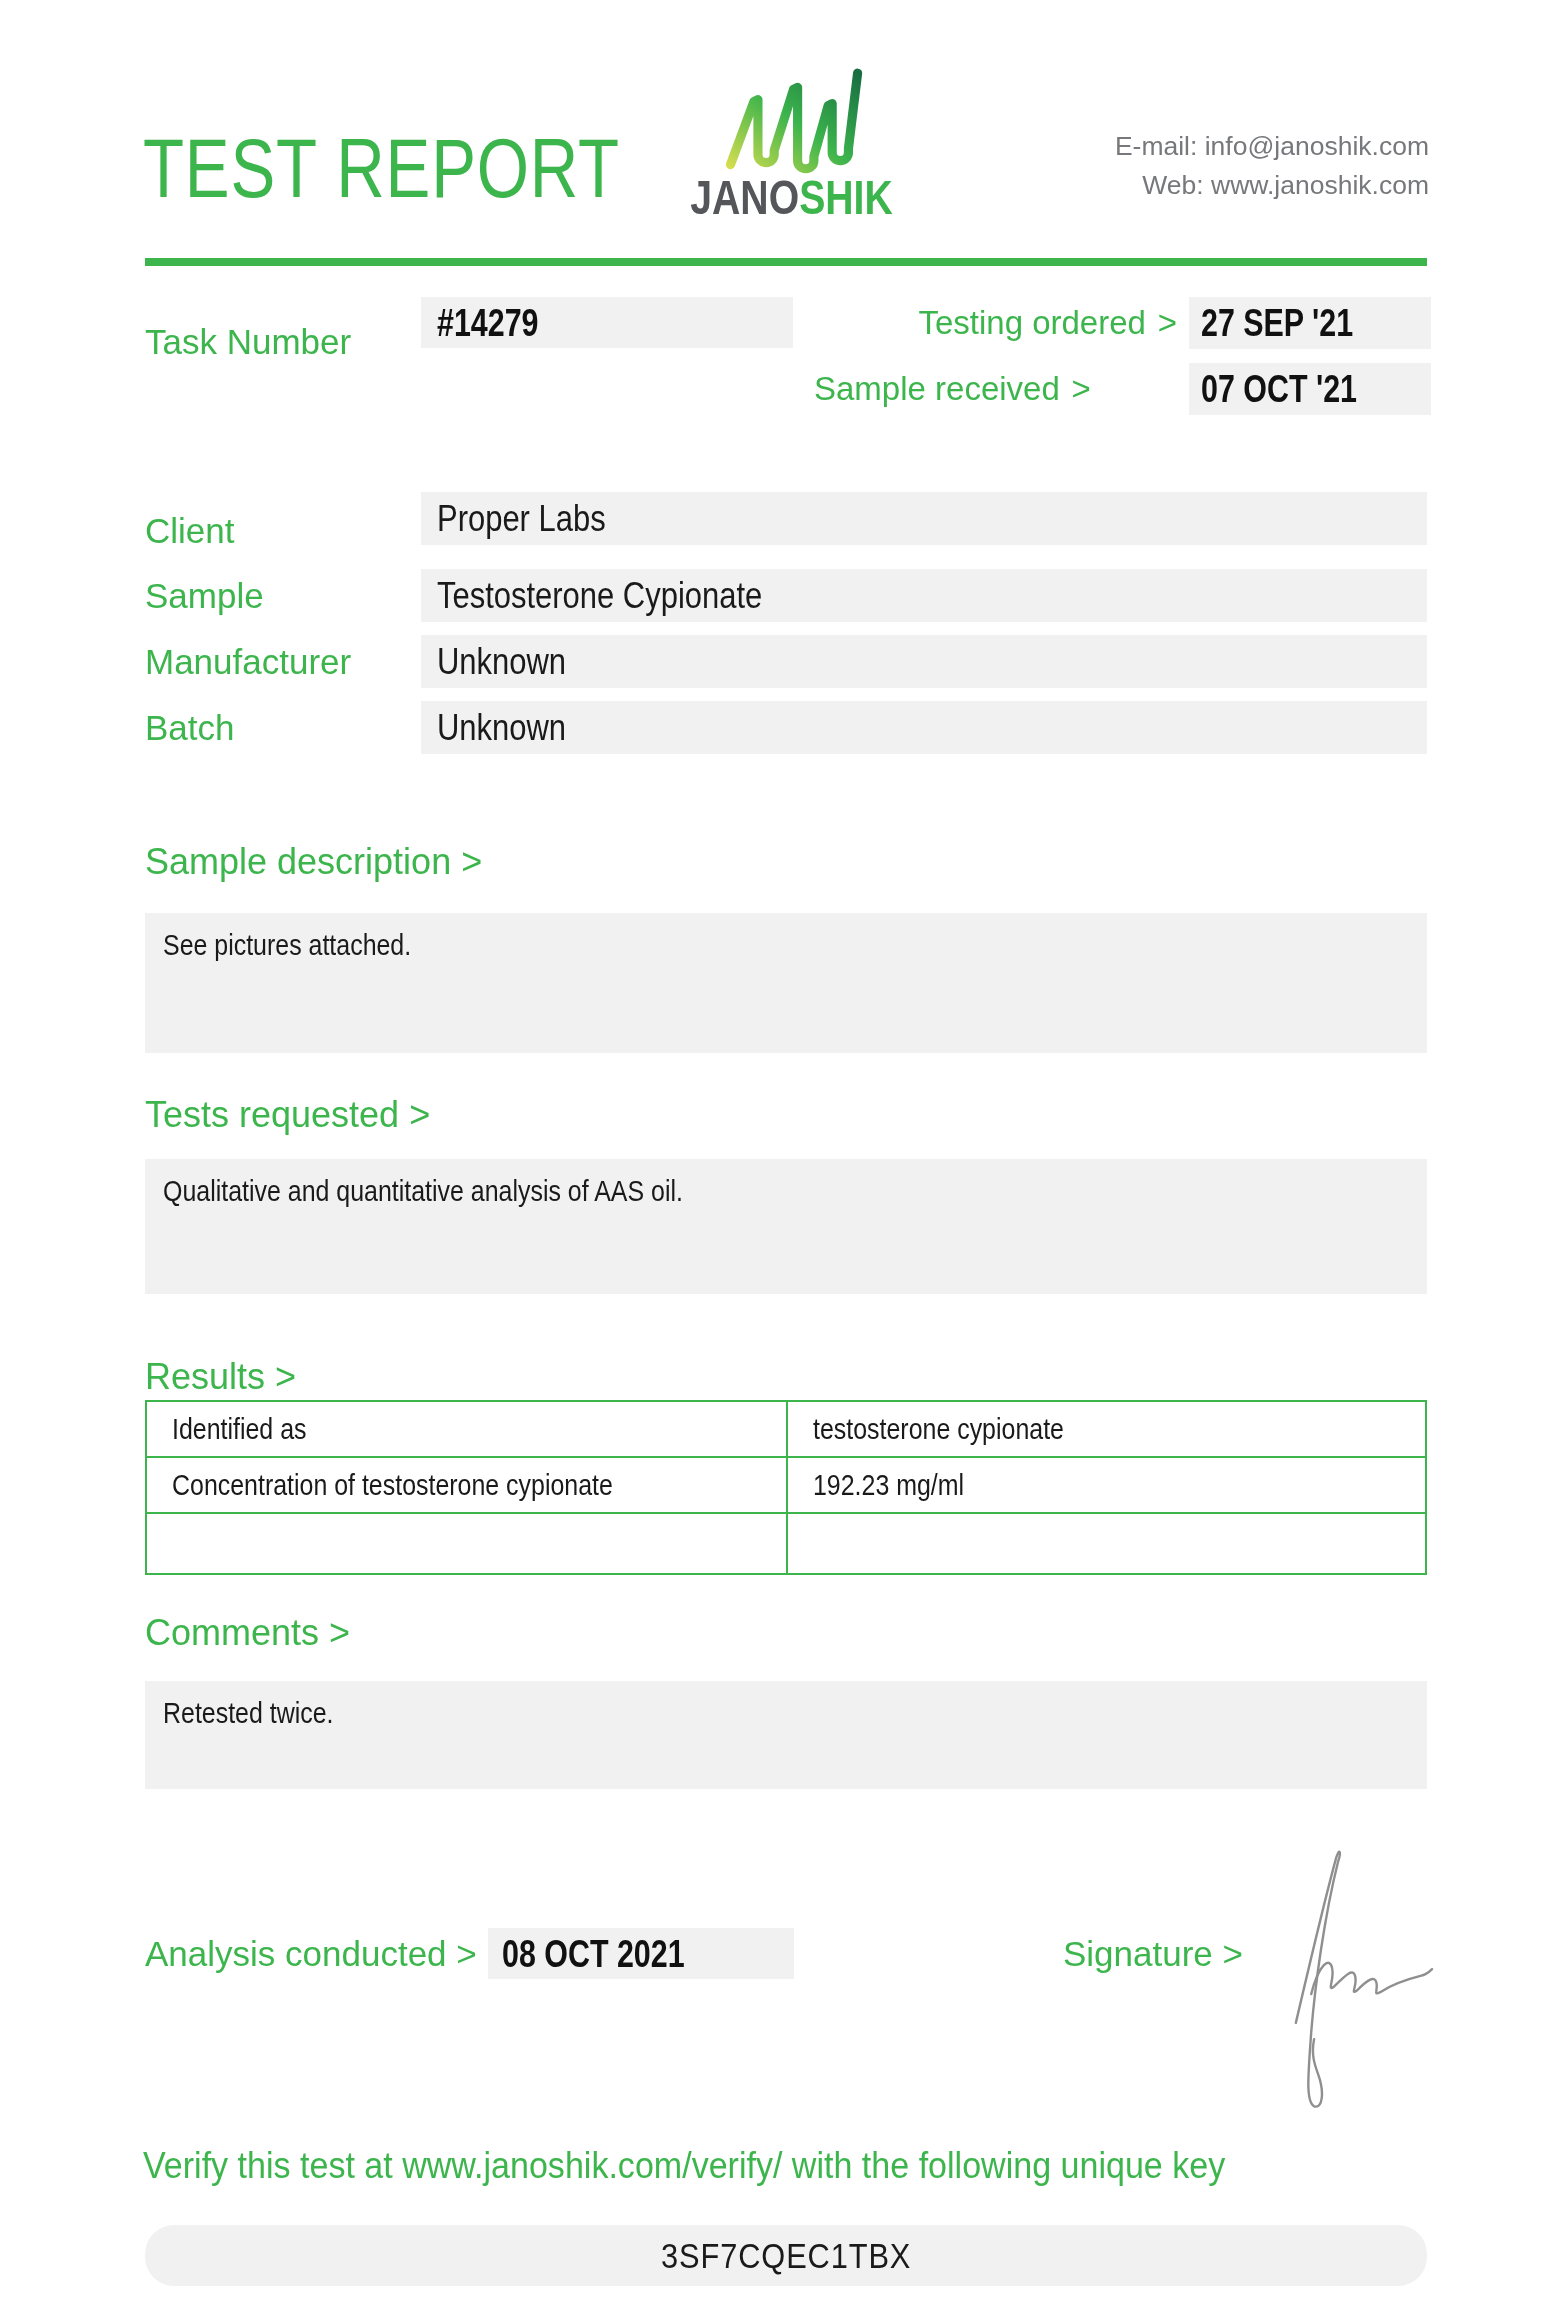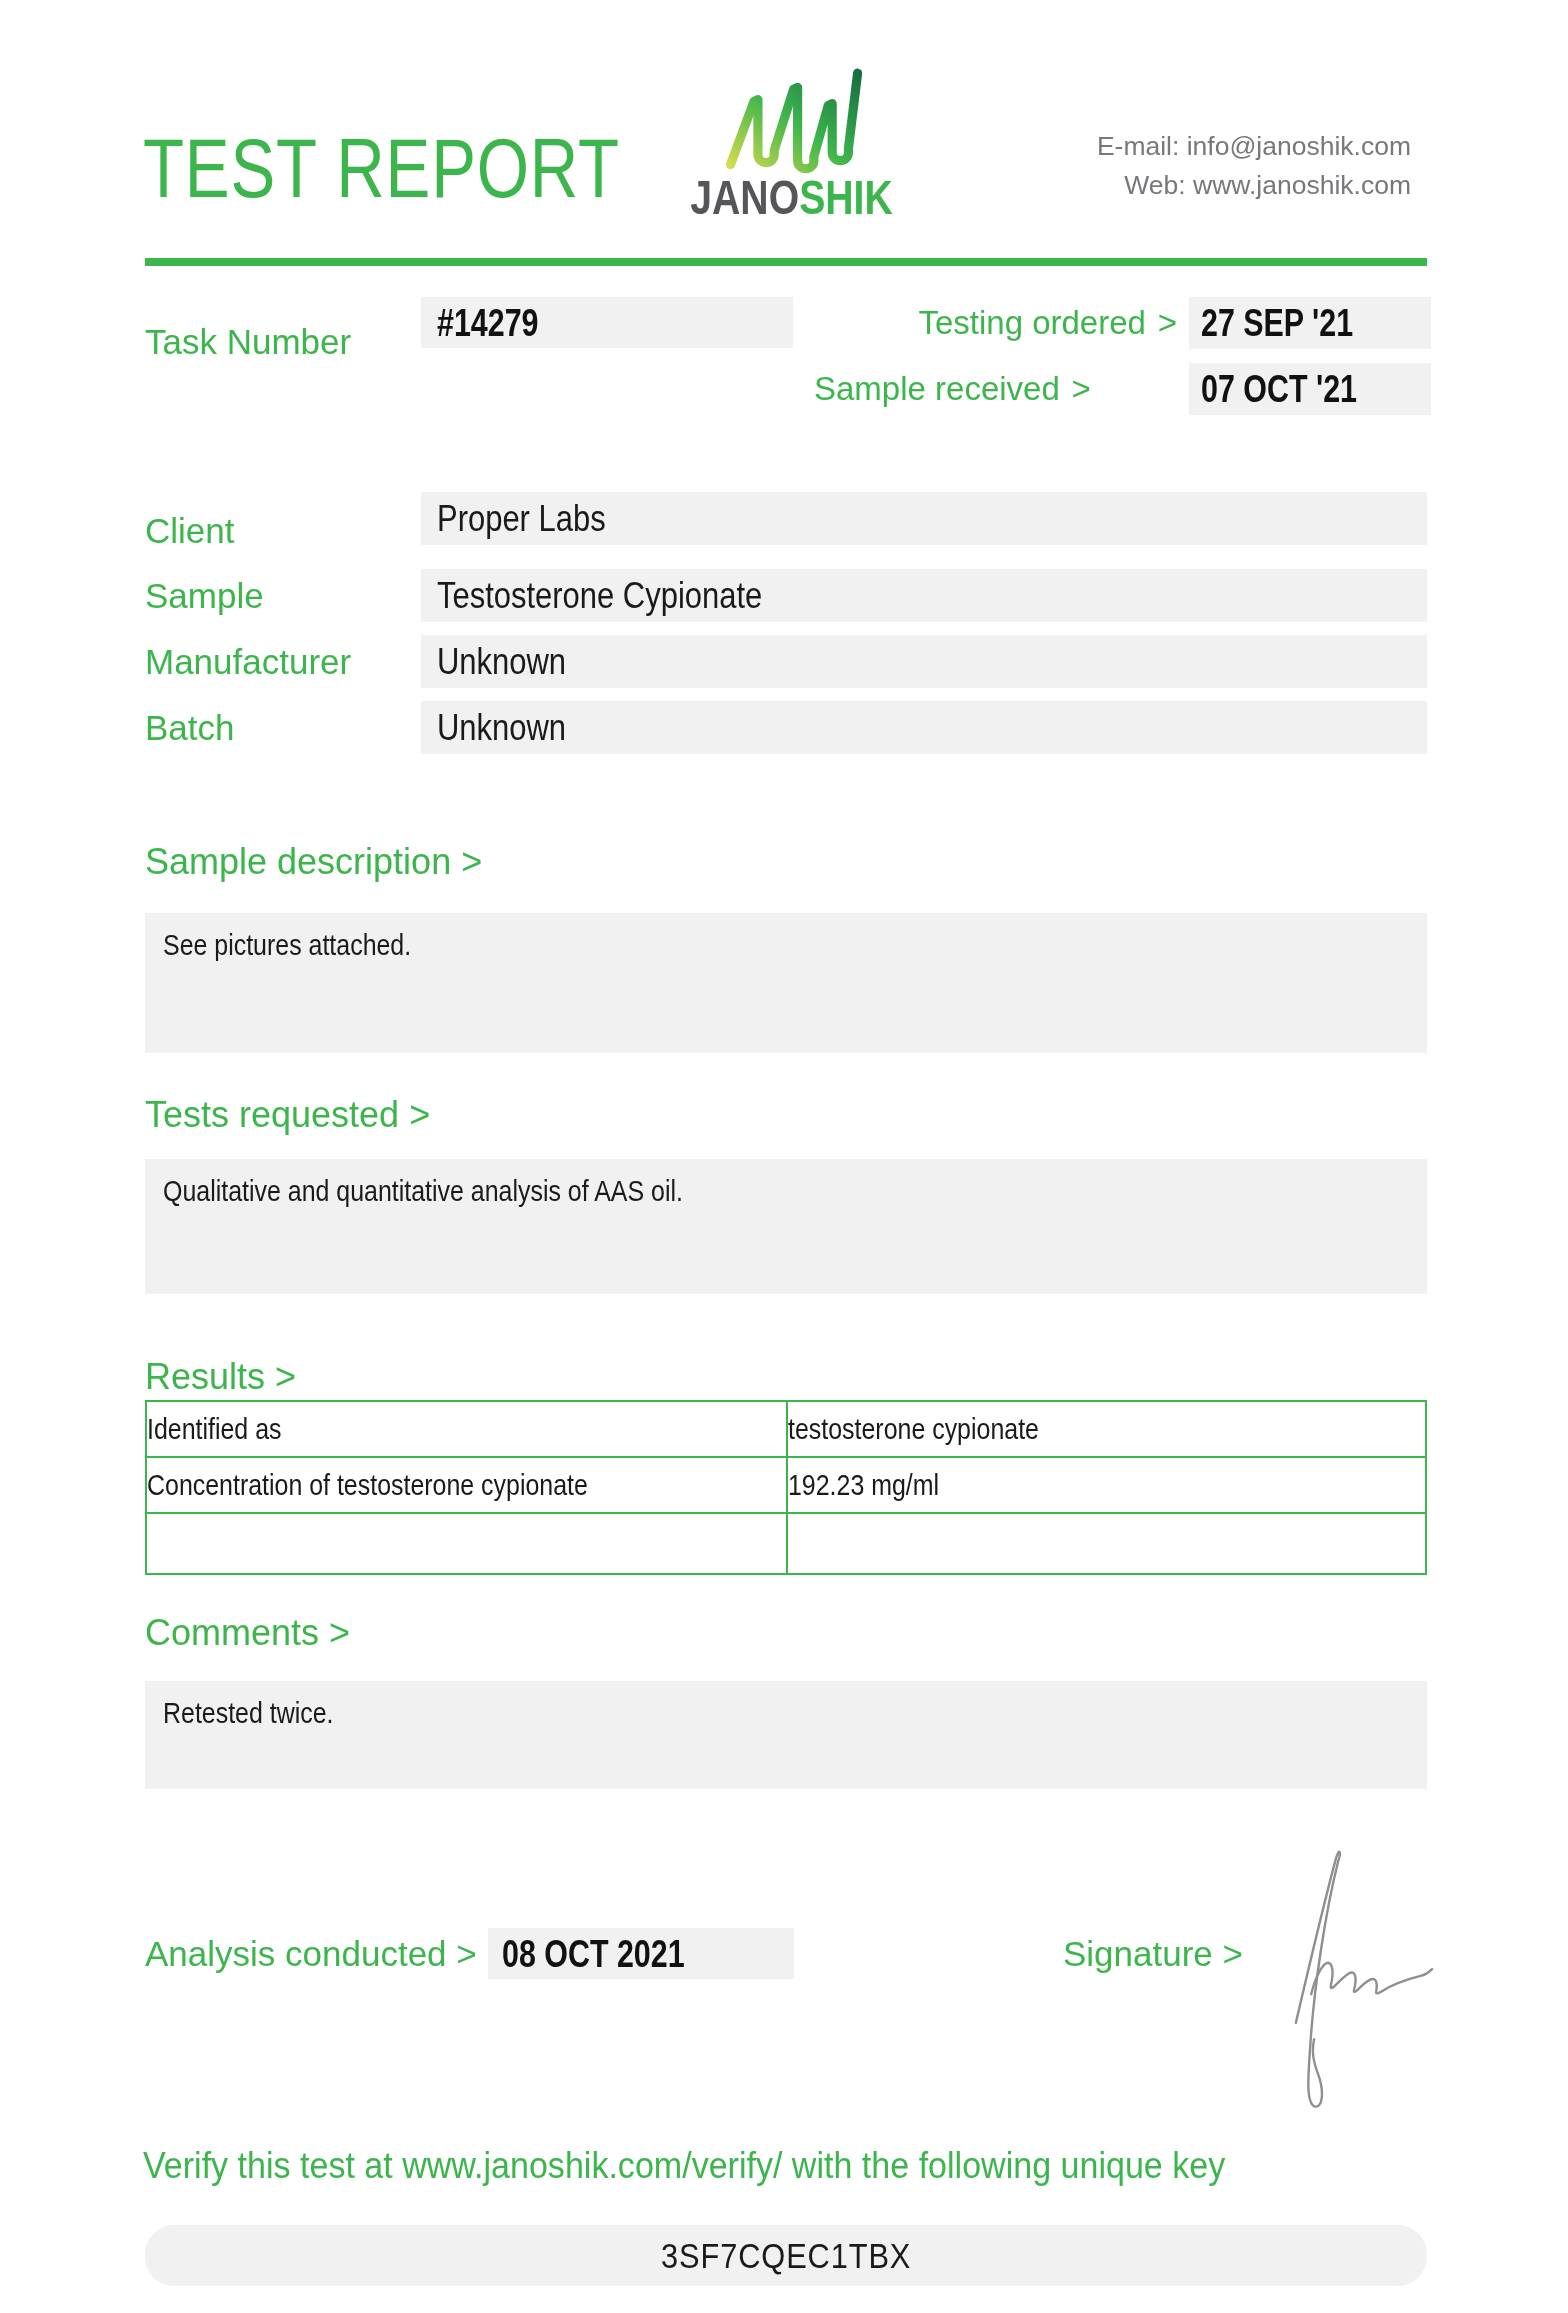--- a/index.html
+++ b/index.html
@@ -39,21 +39,21 @@
   .valtext{font-size:36px;color:var(--ink);}
   .datetext{font-size:39px;font-weight:bold;color:#111;transform:scaleX(.78);transform-origin:left center;display:inline-block;white-space:nowrap;}
   .sechead{color:var(--accent);font-size:36px;white-space:nowrap;}
   .boxtext{font-size:29px;color:var(--ink);}
   .arrow{margin-left:11.8px;}
 
   table.results{border-collapse:collapse;width:1282px;background:#fff;}
   table.results td{
     border:2.9px solid var(--accent);
     font-size:29px;color:var(--ink);
-    padding:0 0;vertical-align:middle;background:#fff;margin-top:48px;
+    padding:0 25px;vertical-align:middle;background:#fff;margin-top:48px;
   }
   .verify{
     color:var(--accent);font-size:37px;white-space:nowrap;
     transform:scaleX(.92);transform-origin:left top;
   }
   .keybox{
     background:var(--box_bg);text-align:center;
   }
   .keytext{font-size:35px;letter-spacing:1px;display:inline-block;transform:scaleX(.88);transform-origin:center center;}
 </style>
@@ -80,21 +80,21 @@
                L 106 42 L 110 40 L 110 88
                A 8 8 0 0 0 126 88 L 126 84
                L 135 10" fill="none" stroke="url(#lg)" stroke-width="9" stroke-linecap="round" stroke-linejoin="round"></path>
     </svg>
   </div>
 
   <div class="abs logo-word" style="left:659px;top:169px;width:265px;">
     <span class="dark">JANO</span><span class="grn">SHIK</span>
   </div>
 
-  <div class="abs contact" style="right:157px;top:127px;">
+  <div class="abs contact" style="right:139px;top:127px;">
     <div>E-mail: info@janoshik.com</div>
     <div>Web: www.janoshik.com</div>
   </div>
 
   <div class="abs rule" style="left:145px;top:258px;width:1282px;height:7.8px;"></div>
 
   <div class="abs lbl" style="left:145px;top:297px;line-height:51px;margin-top:19px;">Task Number</div>
   <div class="abs valbox" style="left:421px;top:297px;width:372px;height:51px;line-height:51px;padding-left:15.7px;">
     <span class="datetext">#14279</span>
   </div>

